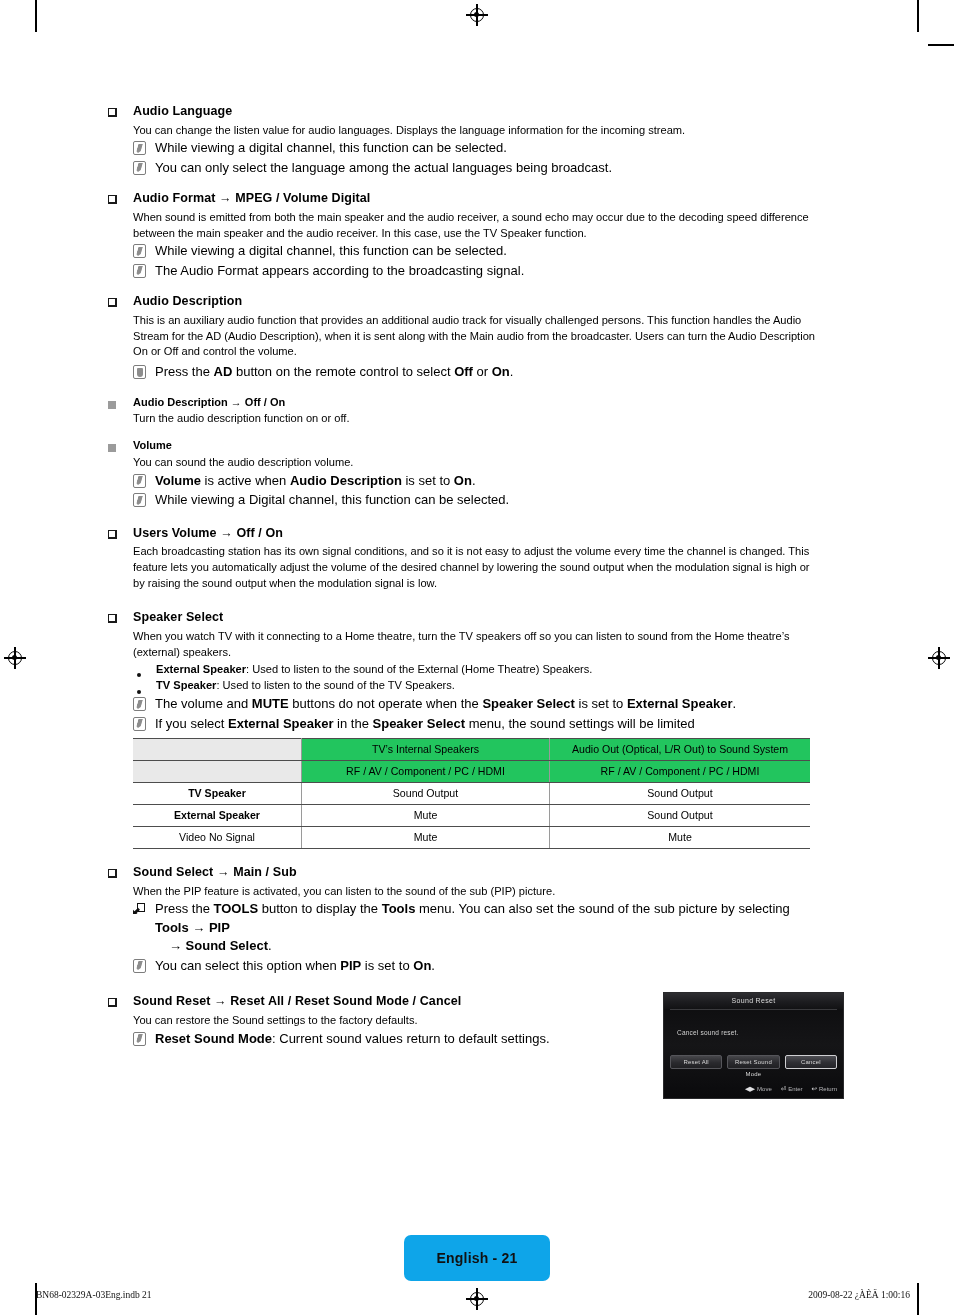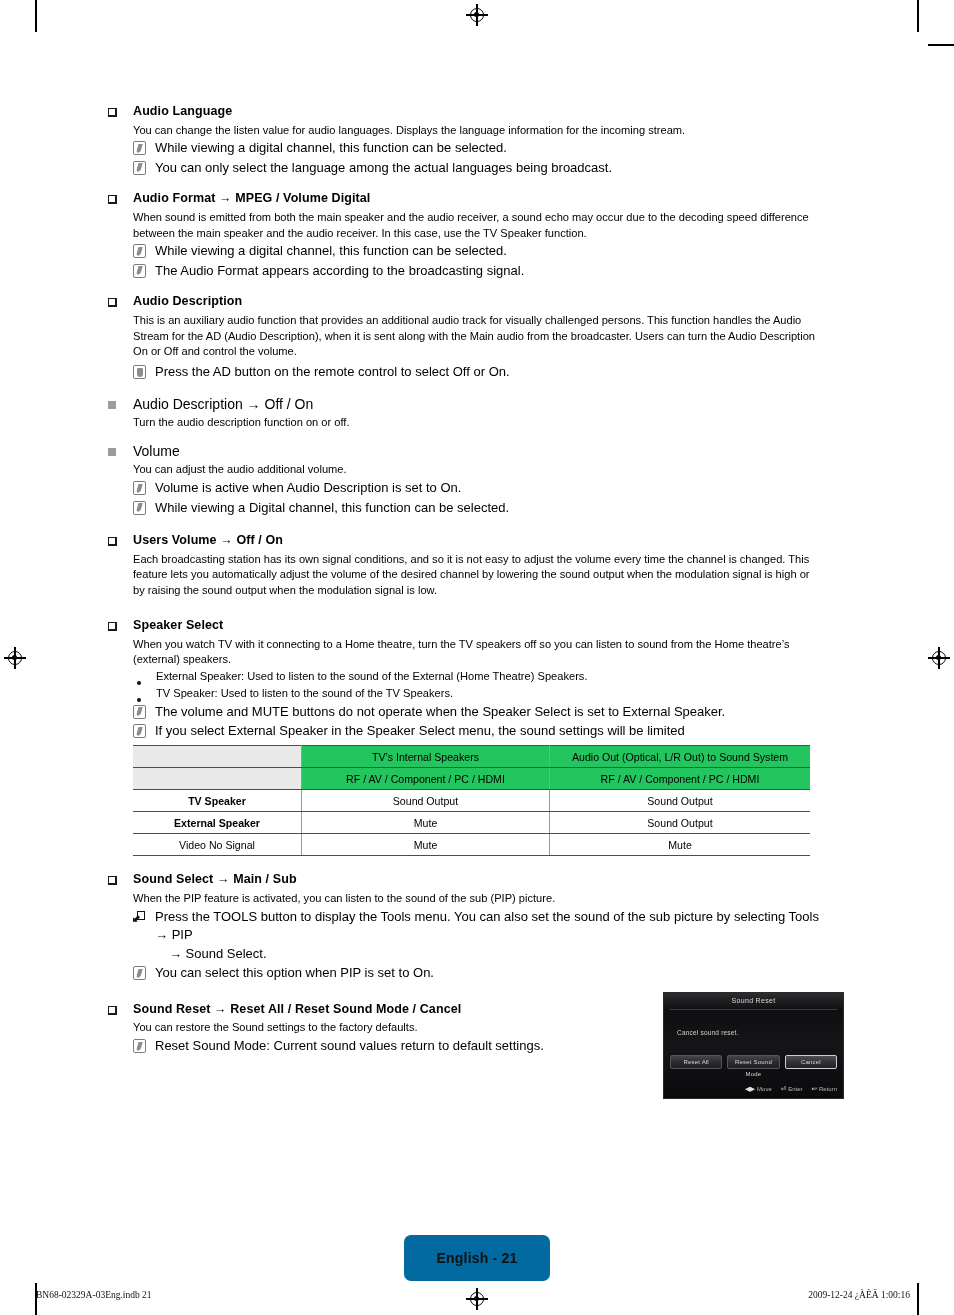--- a/index.html
+++ b/index.html
@@ -30,21 +30,21 @@
   .bullet-sq{
     flex:0 0 auto;width:9px;height:9px;margin-top:4px;margin-right:16px;
     border:1px solid #1a1a1a;border-right-width:2.5px;border-bottom-width:2.5px;
     background:#fff;box-sizing:border-box;
   }
   .h1txt{font-size:12.5px;font-weight:bold;line-height:1.25;letter-spacing:0.1px;}
 
   
   .h2row{display:flex;align-items:flex-start;margin-bottom:2px;}
   .bullet-gs{flex:0 0 auto;width:8px;height:8px;margin-top:5px;margin-right:17px;background:#9b9b9b;}
-  .h2txt{font-size:14px;font-weight:normal;line-height:1.25;}
+  .h2txt{font-size:11px;font-weight:bold;line-height:1.25;}
 
   .body{font-size:11.1px;line-height:1.42;margin-left:25px;text-align:left;}
   .body.p{margin-bottom:1px;}
 
   
   .note{display:flex;align-items:flex-start;margin-left:25px;margin-top:1px;}
   .note .txt{font-size:13px;line-height:1.42;flex:1;}
   .note .txt .ind{display:block;padding-left:14px;}
 
   .ico{flex:0 0 auto;width:13px;height:14px;margin-right:9px;margin-top:2px;position:relative;}
@@ -69,21 +69,21 @@
   }
   .ico-tools:after{
     content:"";position:absolute;left:0px;top:5px;width:7px;height:7px;
     background:#111;clip-path:polygon(0 100%,0 35%,22% 57%,72% 7%,100% 35%,50% 85%,70% 100%);
   }
   
   .dotrow{display:flex;align-items:flex-end;margin-left:25px;margin-top:1px;}
   .dotrow .bd{flex:0 0 auto;width:4px;height:4px;border-radius:50%;background:#111;margin:7px 15px 0 4px;}
   .dotrow .txt{font-size:11.1px;line-height:1.42;flex:1;}
 
-  b{font-weight:normal;}
+  b{font-weight:bold;}
 
   
   table.spk{border-collapse:collapse;margin-left:25px;margin-top:5px;width:677px;table-layout:fixed;}
   table.spk td{
     font-size:10.6px;text-align:center;padding:3px 4px;
     border-left:1px solid #9a9a9a;border-right:1px solid #9a9a9a;
     border-top:1px solid #4d4d4d;border-bottom:1px solid #4d4d4d;
     height:15px;
   }
   table.spk td.hd{background:#22c55e;}
@@ -119,21 +119,21 @@
   .osd-foot{
     position:absolute;right:6px;bottom:5px;display:flex;gap:9px;align-items:center;
     color:#b8b8bb;font-size:6px;
   }
   .osd-foot span.g{display:inline-flex;align-items:center;gap:2px;}
   .osd-gl{color:#e2e2e4;font-size:6.5px;}
 
   
   .pagebadge{
     position:absolute;left:404px;top:1235px;width:146px;height:46px;
-    background:#0369a1;border-radius:7px;
+    background:#0ea5e9;border-radius:7px;
     display:flex;align-items:center;justify-content:center;
     font-size:14px;font-weight:bold;color:#111;letter-spacing:0.2px;
   }
   .fl{position:absolute;left:36px;top:1290px;font-family:"Liberation Serif",serif;font-size:9.5px;color:#111;}
   .fr{position:absolute;right:44px;top:1290px;font-family:"Liberation Serif",serif;font-size:9.5px;color:#111;}
 </style>
 </head>
 <body>
 
 <div class="page">
@@ -212,21 +212,21 @@
         <div class="h2txt">Audio Description → Off / On</div>
       </div>
       <div class="body">Turn the audio description function on or off.</div>
     </div>
 
     <div class="sec" style="margin-bottom:16px;">
       <div class="h2row">
         <div class="bullet-gs"></div>
         <div class="h2txt">Volume</div>
       </div>
-      <div class="body p">You can adjust the audio additional volume.</div>
+      <div class="body p">You can sound the audio description volume.</div>
       <div class="note">
         <div class="ico ico-note"></div>
         <div class="txt"><b>Volume</b> is active when <b>Audio Description</b> is set to <b>On</b>.</div>
       </div>
       <div class="note">
         <div class="ico ico-note"></div>
         <div class="txt">While viewing a Digital channel, this function can be selected.</div>
       </div>
     </div>
 
@@ -342,15 +342,15 @@
       </span>
       <span class="g">
         <span class="osd-gl">↩</span>
         <span>Return</span>
       </span>
     </div>
   </div>
 
   <div class="pagebadge">English - 21</div>
   <div class="fl">BN68-02329A-03Eng.indb   21</div>
-  <div class="fr">2009-12-24   ¿ÀÈÄ 1:00:16</div>
+  <div class="fr">2009-08-22   ¿ÀÈÄ 1:00:16</div>
 
 </div>
 
 </body></html>

